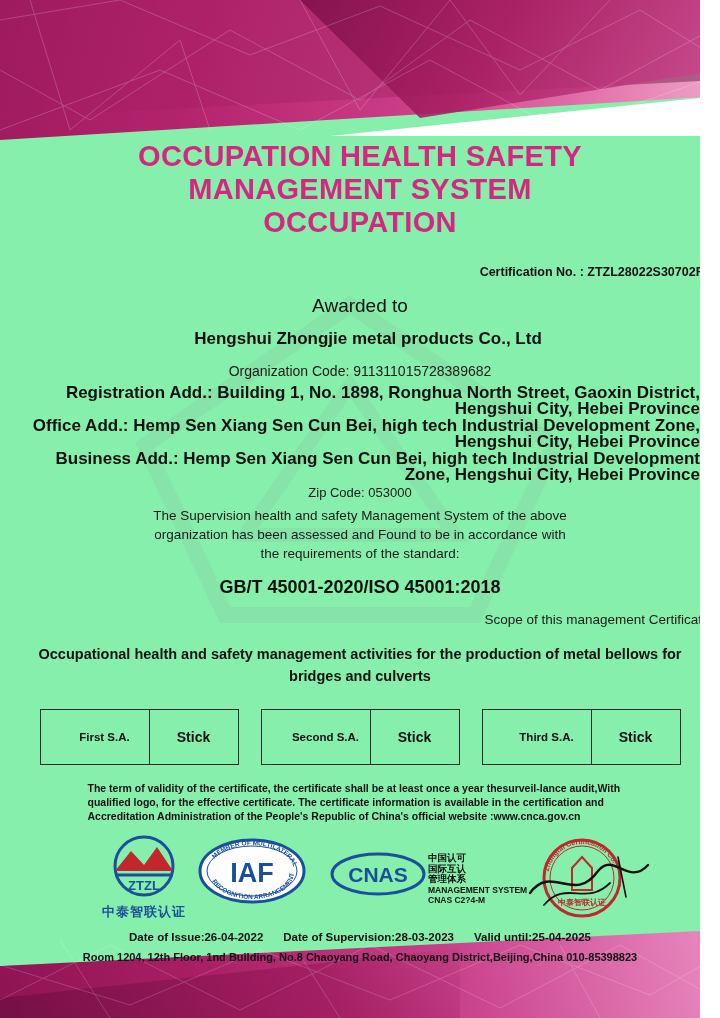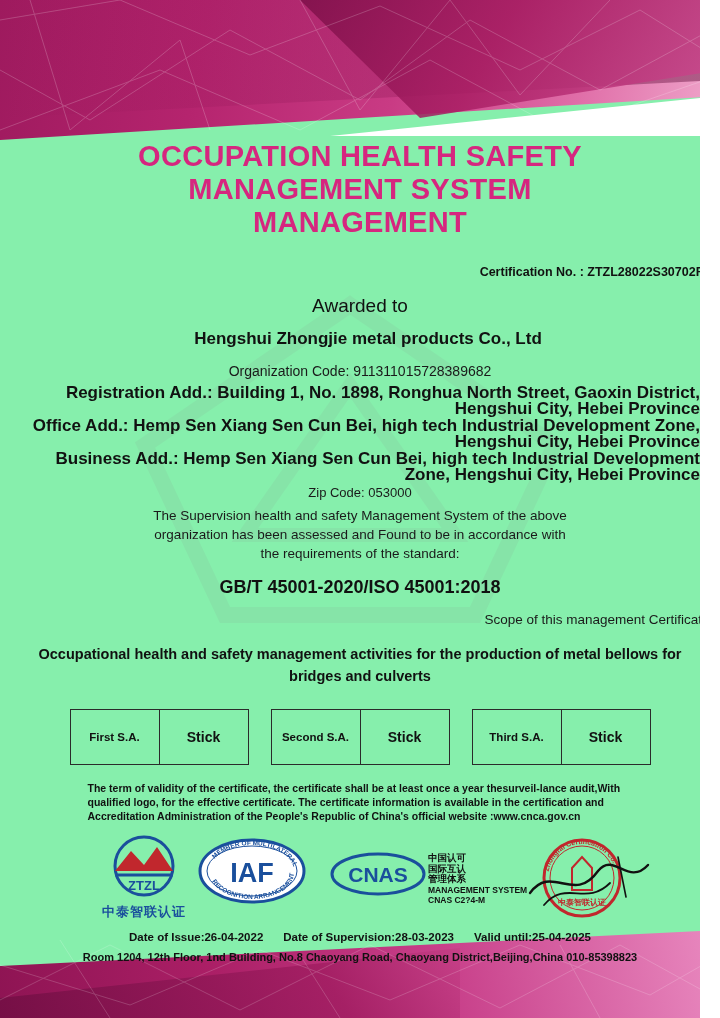--- a/index.html
+++ b/index.html
@@ -188,21 +188,21 @@
     width: 88px;
     height: 54px;
     display: flex;
     align-items: center;
     justify-content: center;
     font-size: 11.5px;
     font-weight: bold;
     color: #111;
     text-align: center;
   }
-  .boxcell.first { border-right: 1px solid #2b2b2b; }
+  .boxcell.first { border-right: 1px solid #2b2b2b; padding-left: 20px; }
   .boxcell.val { font-size: 14px; font-weight: bold; }
 
   .terms {
     font-size: 10.5px;
     font-weight: bold;
     color: #111;
     line-height: 14px;
     margin: 16px auto 0 auto;
     width: 545px;
     text-align: left;
@@ -286,21 +286,21 @@
   <svg class="watermark" viewBox="0 0 430 330">
     <polygon points="215,10 420,150 340,320 90,320 10,150" fill="none" stroke="#8a8a8a" stroke-width="16"></polygon>
     <path d="M110 240 L215 90 L320 240 Z" fill="none" stroke="#8a8a8a" stroke-width="14"></path>
   </svg>
 
   <div class="content">
 
     <div class="title">
       <div>OCCUPATION HEALTH SAFETY</div>
       <div>MANAGEMENT SYSTEM</div>
-      <div>MANAGEMENT</div>
+      <div>OCCUPATION</div>
     </div>
 
     <div class="certno">
       <span>Certification No.  :</span>
       <span>ZTZL28022S30702R0S</span>
     </div>
 
     <div class="awarded">Awarded to</div>
 
     <div class="company">Hengshui Zhongjie metal products Co., Ltd</div>

